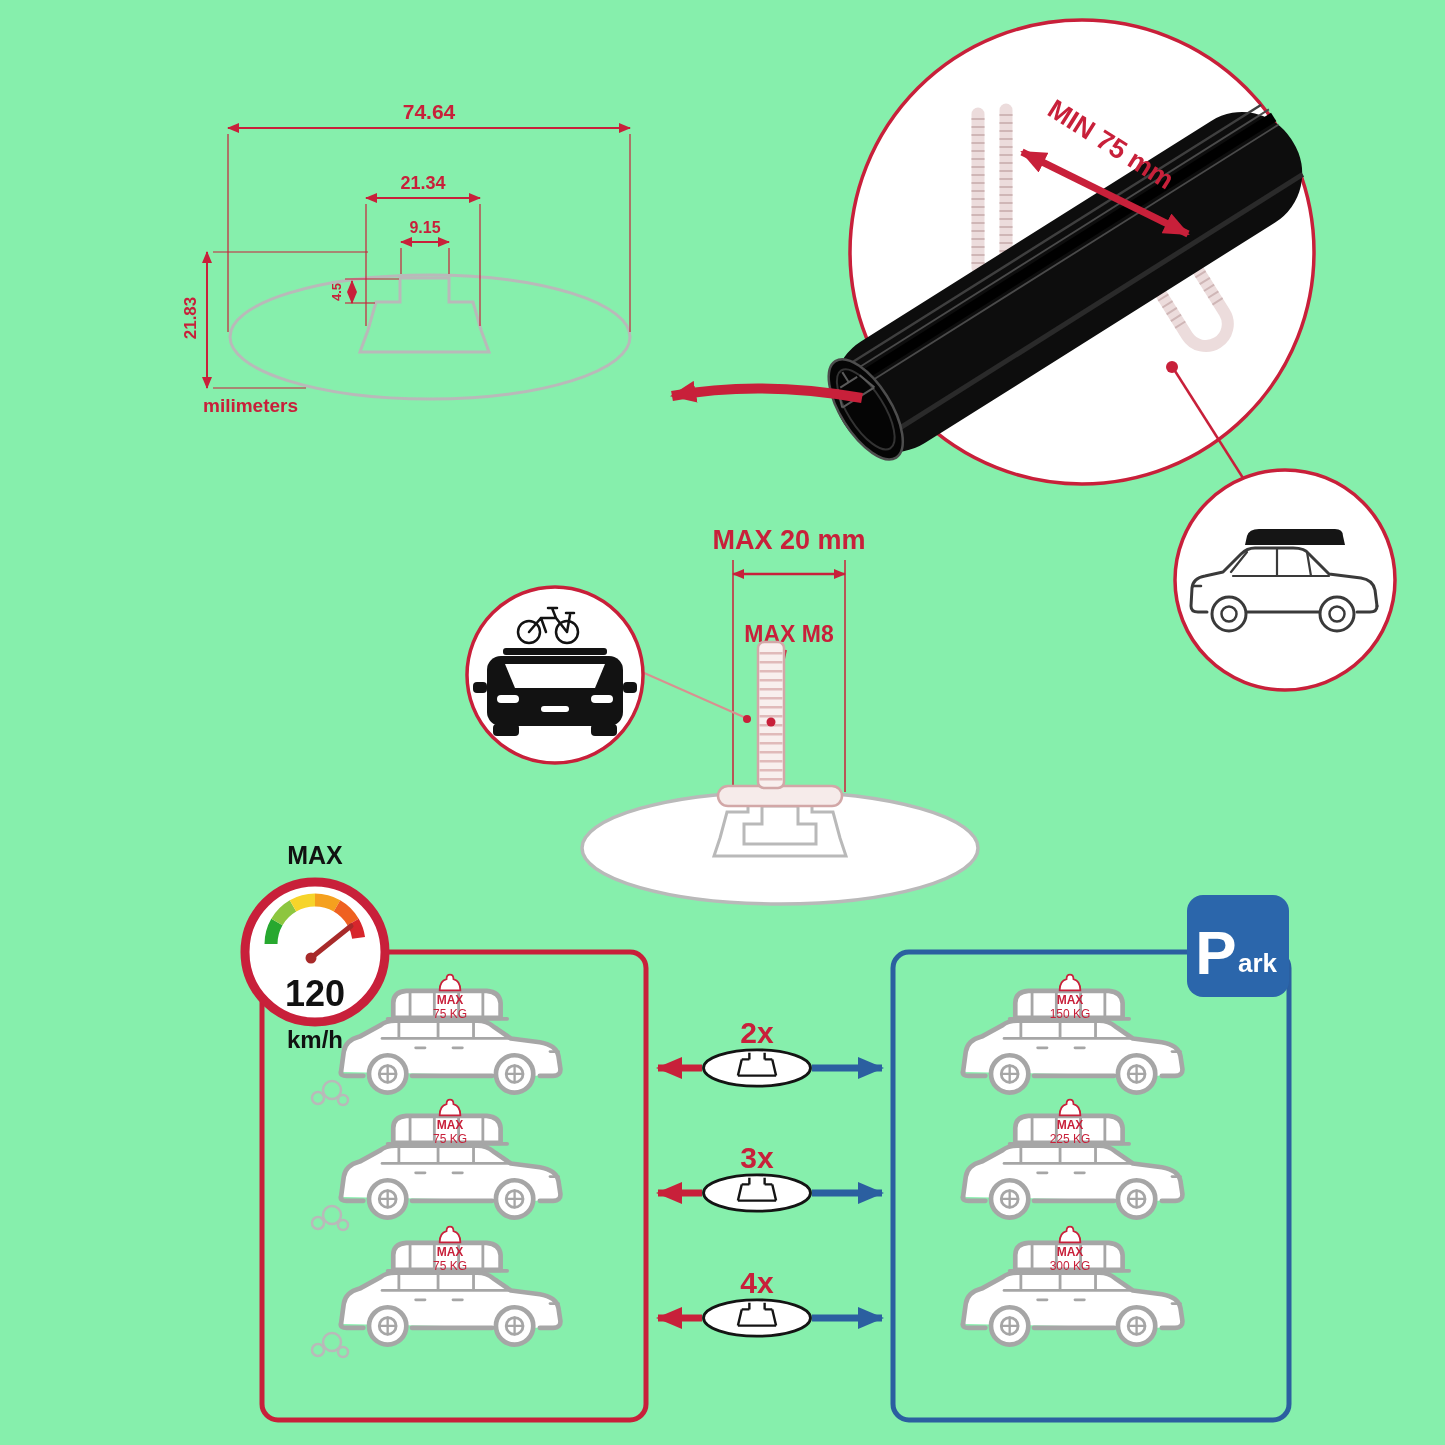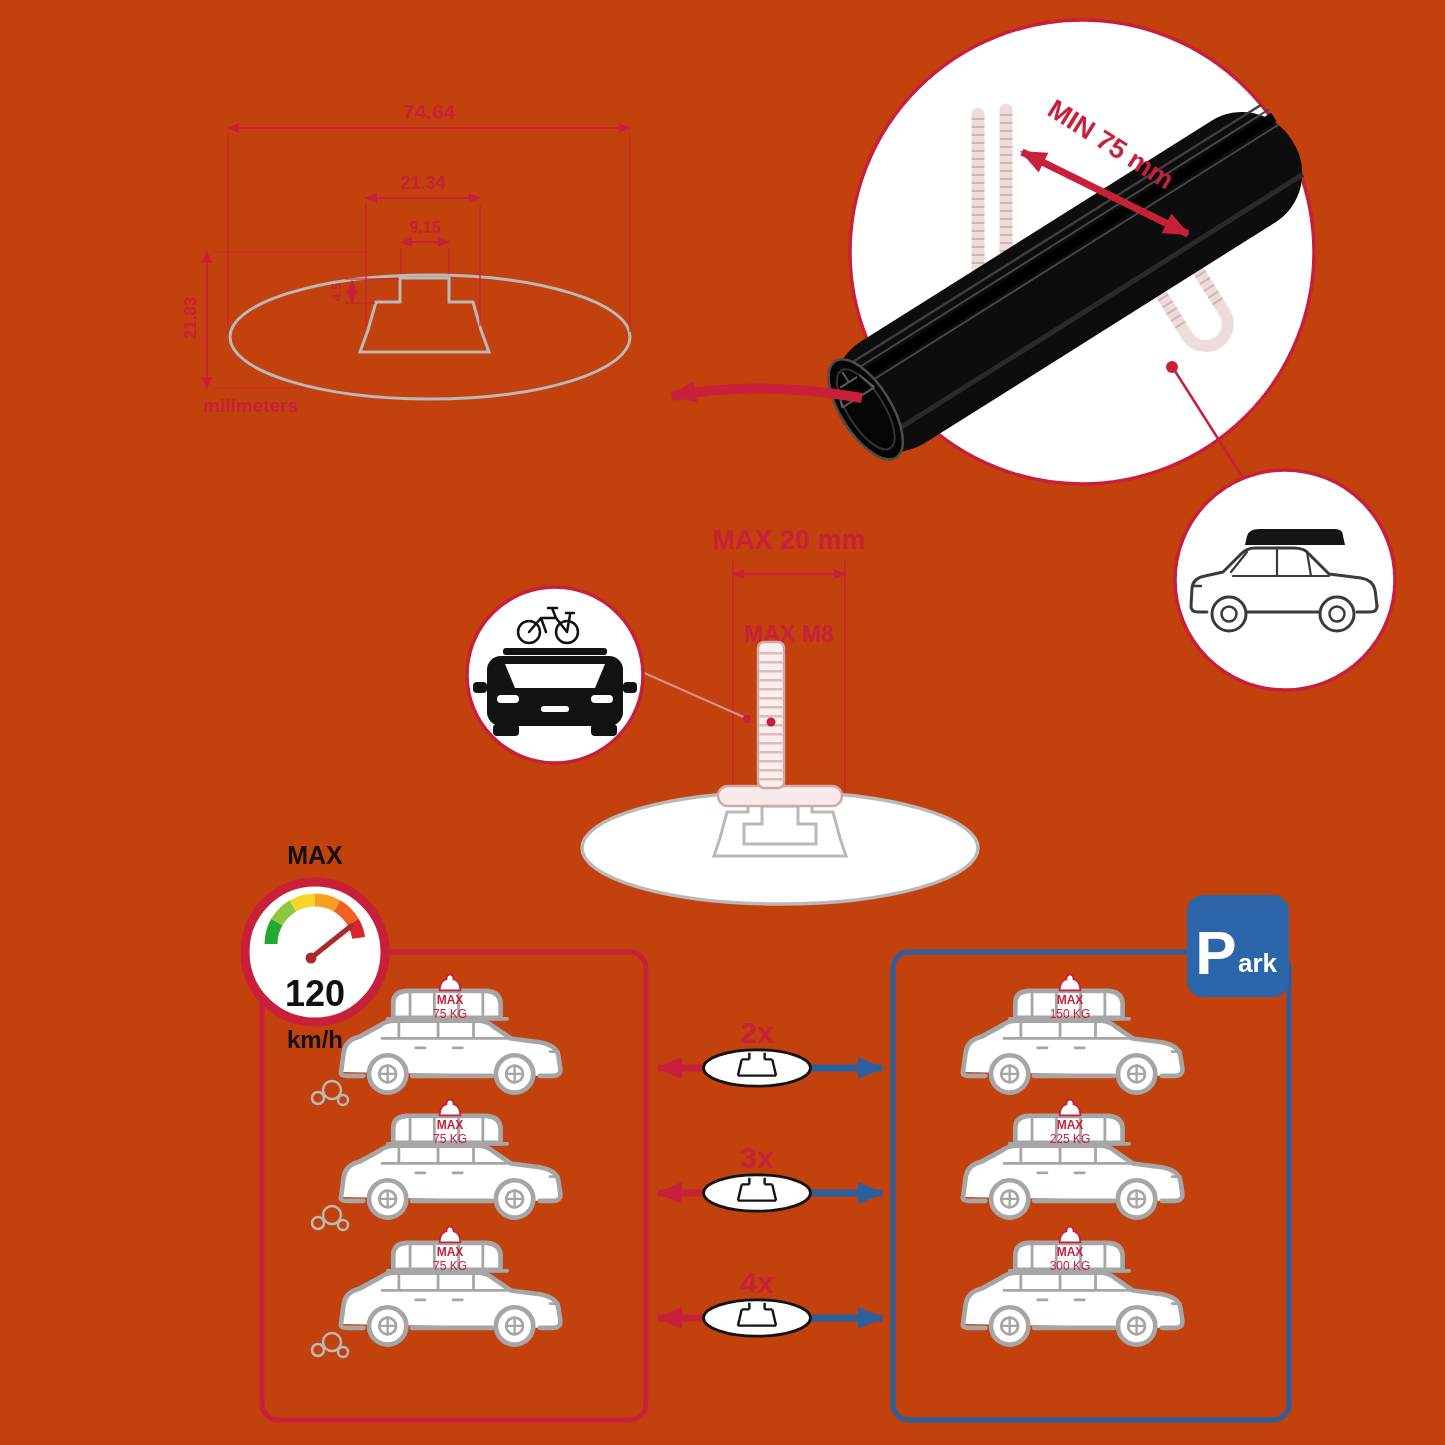--- a/index.html
+++ b/index.html
@@ -1,16 +1,16 @@
 <!DOCTYPE html>
 <html><head>
 <meta charset="utf-8">
 <style>
   html,body{margin:0;padding:0;background:#fff;}
-  .canvas{position:relative;width:1445px;height:1445px;background:#c2410c;overflow:hidden;}
+  .canvas{position:relative;width:1445px;height:1445px;background:#86efac;overflow:hidden;}
   svg{display:block;}
   text{font-family:"Liberation Sans","DejaVu Sans",sans-serif;}
 </style>
 </head>
 <body>
 
 <div class="canvas">
 <svg width="1445" height="1445" viewBox="0 0 1445 1445">
   <defs>
     <marker id="dimR" viewBox="0 0 12 10" refX="11" refY="5" markerWidth="12" markerHeight="10" markerUnits="userSpaceOnUse" orient="auto-start-reverse">

